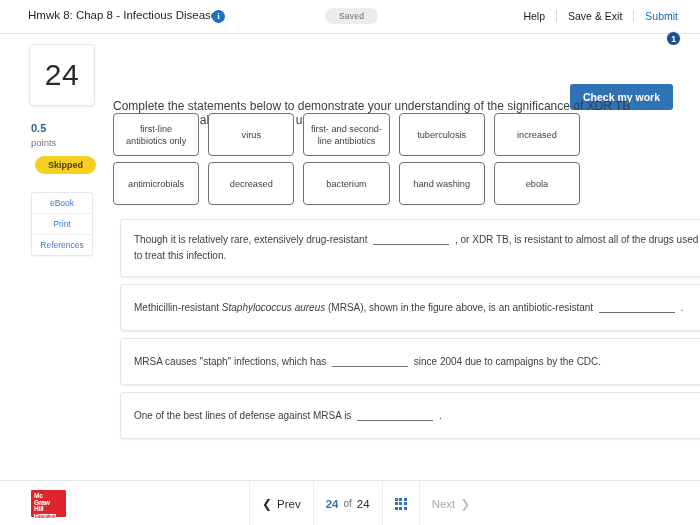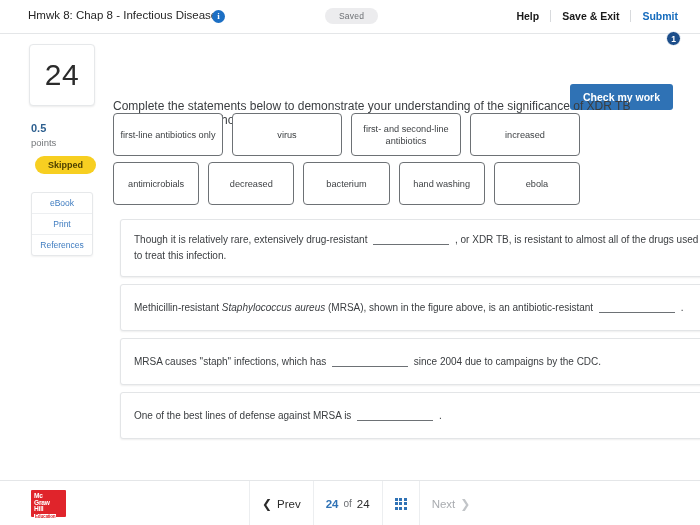--- a/index.html
+++ b/index.html
@@ -30,21 +30,21 @@
     line-height: 1;
   }
   .saved-pill {
     position: absolute; left: 325px; top: 8px;
     background: #ececee; color: #6c6f73;
     border-radius: 11px; padding: 3px 14px;
     font-size: 8.5px; letter-spacing: .2px;
   }
   .hdr-right { position: absolute; right: 22px; top: 10px; display: flex; align-items: center; gap: 0; }
   .hdr-link {
-    font-size: 10.5px; font-weight: bold; color: #1a1a1a;
+    font-size: 10.5px; font-weight: normal; color: #1a1a1a;
     padding: 0 11px; cursor: pointer; white-space: nowrap;
   }
   .hdr-link.sep { border-right: 1px solid #d8dadd; }
   .hdr-link.submit { color: #156bbd; padding-right: 0; }
 
   
   .cmw-wrap { position: absolute; right: 27px; top: 38px; }
   .cmw-btn {
     background: #2f72b5; color: #fff; border: none; border-radius: 3px;
     font-size: 10.5px; font-weight: bold; padding: 7px 13px; cursor: pointer;
@@ -184,20 +184,21 @@
     <div class="rail-link">References</div>
   </div>
 
   <div class="prompt">Complete the statements below to demonstrate your understanding of the significance of XDR TB and MRSA. Not all choices will be used.</div>
 
   <div class="choices">
     <div class="choice-row">
       <div class="choice">first-line antibiotics only</div>
       <div class="choice">virus</div>
       <div class="choice">first- and second-line antibiotics</div>
+      <div class="choice">tuberculosis</div>
       <div class="choice">increased</div>
     </div>
     <div class="choice-row">
       <div class="choice">antimicrobials</div>
       <div class="choice">decreased</div>
       <div class="choice">bacterium</div>
       <div class="choice">hand washing</div>
       <div class="choice">ebola</div>
     </div>
   </div>

